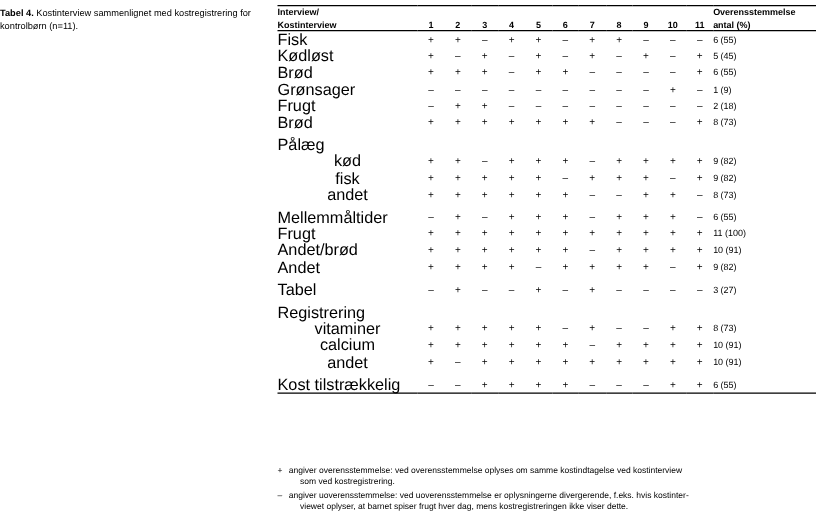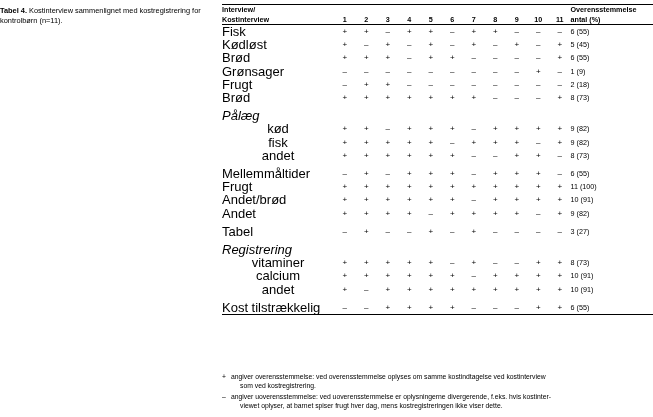--- a/index.html
+++ b/index.html
@@ -98,21 +98,20 @@
   }
   td.c-agree {
     text-align: left;
     font-size: 7.2px;
     line-height: 13.2px;
     padding-left: 6px;
     white-space: nowrap;
   }
   tr.grp-head td.c-label {
     text-align: left;
-    font-style: italic;
   }
   td.indent {
     padding-left: 11px;
     text-align: center;
   }
   tr.spacer td {
     height: 5px;
     line-height: 5px;
     font-size: 0;
   }

